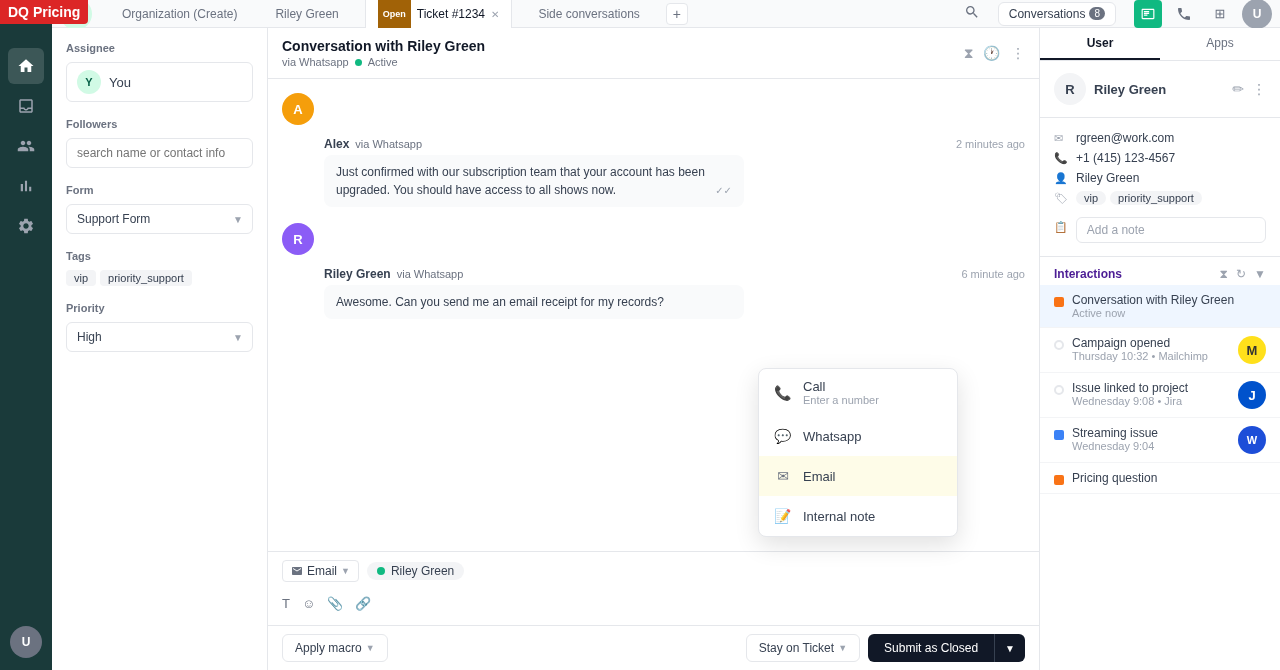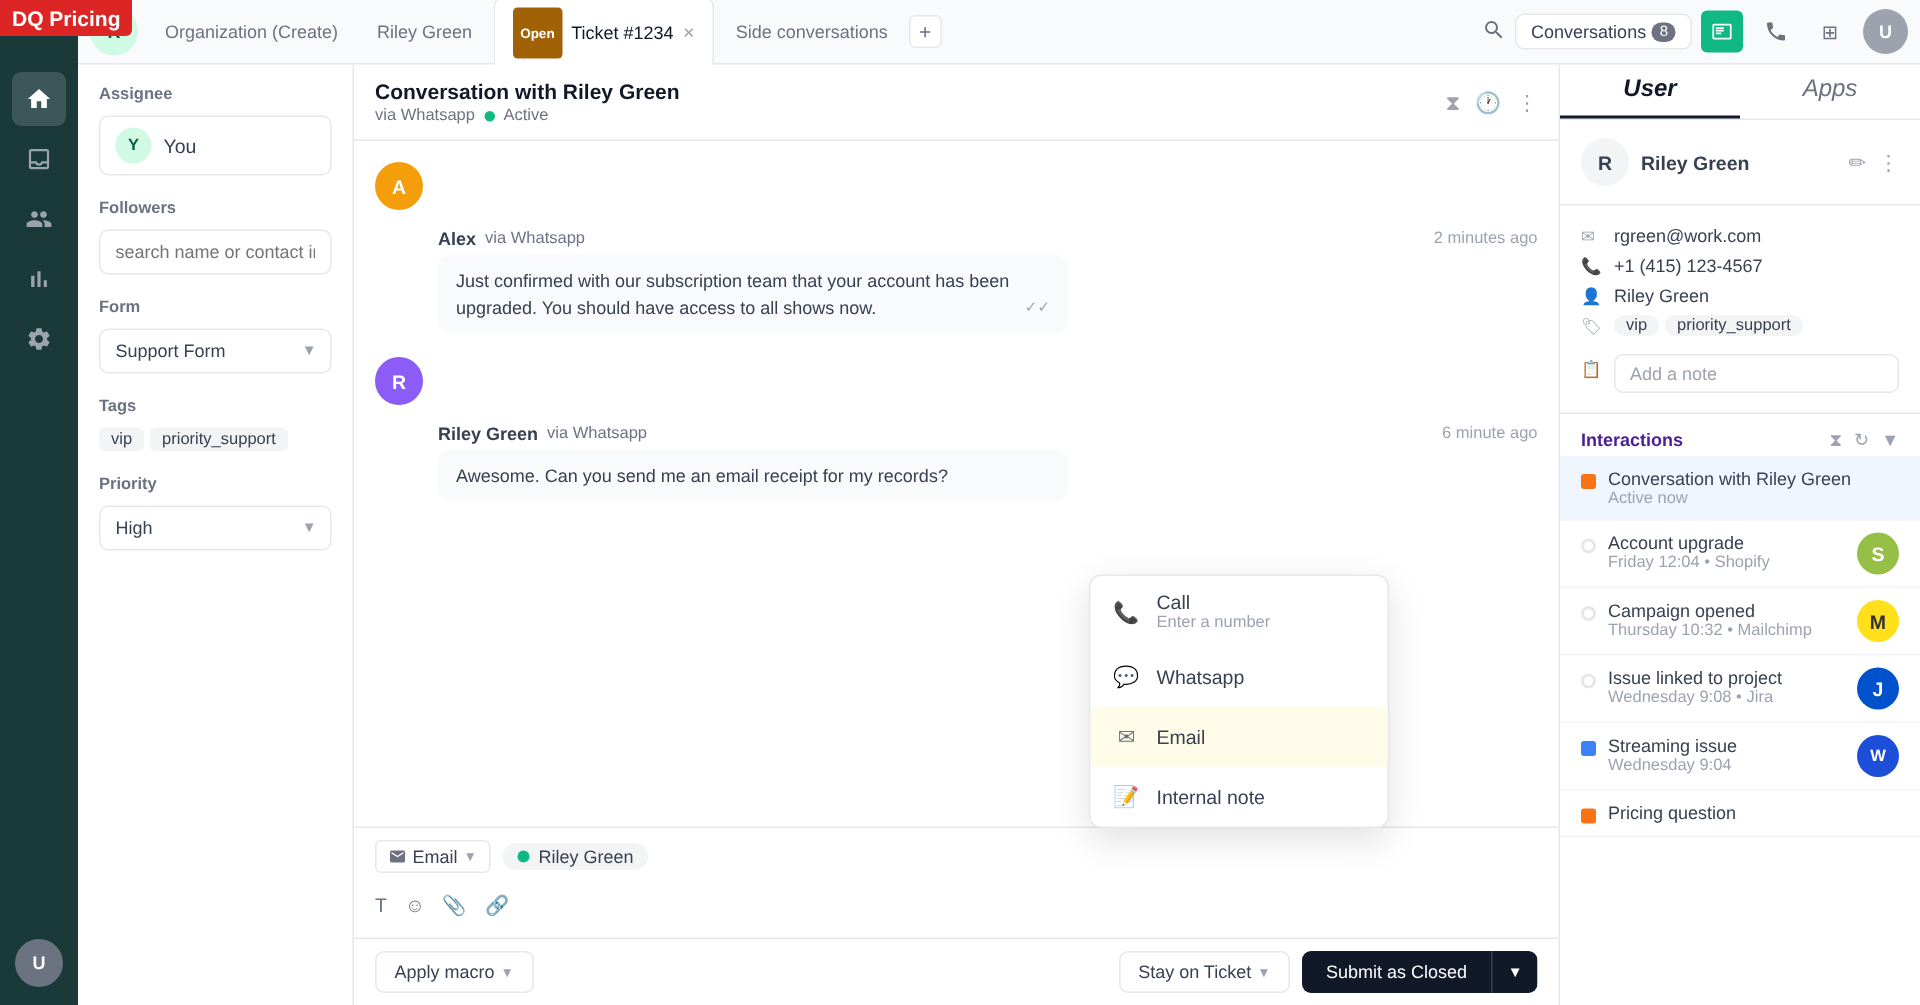--- a/index.html
+++ b/index.html
@@ -10,32 +10,32 @@
     
     .sidebar { width: 52px; background: #1a3a3a; display: flex; flex-direction: column; align-items: center; padding: 8px 0; gap: 4px; flex-shrink: 0; }
     .sidebar-icon { width: 36px; height: 36px; display: flex; align-items: center; justify-content: center; border-radius: 6px; cursor: pointer; color: #9ca3af; font-size: 16px; }
     .sidebar-icon.active { background: rgba(255,255,255,0.15); color: white; }
     .sidebar-avatar { width: 32px; height: 32px; border-radius: 50%; background: #6b7280; margin-top: auto; margin-bottom: 4px; display: flex; align-items: center; justify-content: center; color: white; font-size: 12px; font-weight: 600; }
 
     
     .main-area { display: flex; flex-direction: column; flex: 1; overflow: hidden; }
 
     
-    .tab-bar { background: #f9fafb; border-bottom: 1px solid #e5e7eb; display: flex; align-items: center; padding: 0 8px; height: 43px; gap: 2px; }
+    .tab-bar { background: #f9fafb; border-bottom: 1px solid #e5e7eb; display: flex; align-items: center; padding: 0 8px; height: 28px; gap: 14px; }
     .tab { display: flex; align-items: center; gap: 6px; padding: 6px 12px; border-radius: 6px 6px 0 0; cursor: pointer; font-size: 12px; color: #6b7280; white-space: nowrap; }
     .tab.active { background: white; color: #111827; border: 1px solid #e5e7eb; border-bottom: 1px solid white; margin-bottom: -1px; }
     .tab-close { font-size: 10px; color: #9ca3af; cursor: pointer; }
     .tab-spacer { flex: 1; }
     .tab-plus { width: 22px; height: 22px; border: 1px solid #e5e7eb; border-radius: 4px; display: flex; align-items: center; justify-content: center; cursor: pointer; font-size: 14px; color: #6b7280; background: white; }
 
     
     .content-row { display: flex; flex: 1; overflow: hidden; }
 
     
-    .left-panel { width: 184px; background: white; border-right: 1px solid #e5e7eb; padding: 14px; overflow-y: auto; flex-shrink: 0; }
+    .left-panel { width: 216px; background: white; border-right: 1px solid #e5e7eb; padding: 14px; overflow-y: auto; flex-shrink: 0; }
     .section-label { font-size: 11px; font-weight: 600; color: #6b7280; margin-bottom: 8px; }
     .assignee-box { display: flex; align-items: center; gap: 8px; border: 1px solid #e5e7eb; border-radius: 6px; padding: 7px 10px; margin-bottom: 16px; }
     .assignee-avatar { width: 24px; height: 24px; border-radius: 50%; background: #d1fae5; display: flex; align-items: center; justify-content: center; font-size: 11px; color: #065f46; font-weight: 600; }
     .followers-input { width: 100%; border: 1px solid #e5e7eb; border-radius: 6px; padding: 7px 10px; font-size: 12px; color: #9ca3af; margin-bottom: 16px; }
     .select-wrapper { position: relative; margin-bottom: 16px; }
     .select-wrapper select { width: 100%; border: 1px solid #e5e7eb; border-radius: 6px; padding: 7px 10px; font-size: 12px; color: #374151; background: white; appearance: none; cursor: pointer; }
     .select-arrow { position: absolute; right: 10px; top: 50%; transform: translateY(-50%); color: #9ca3af; font-size: 10px; pointer-events: none; }
     .tags-row { display: flex; flex-wrap: wrap; gap: 4px; margin-bottom: 16px; }
     .tag { background: #f3f4f6; border-radius: 4px; padding: 2px 8px; font-size: 11px; color: #374151; }
     .priority-label { font-size: 11px; font-weight: 600; color: #6b7280; margin-bottom: 8px; }
@@ -100,21 +100,21 @@
     .interactions-actions { display: flex; gap: 8px; color: #9ca3af; font-size: 12px; cursor: pointer; }
 
     .interaction-item { display: flex; align-items: flex-start; gap: 8px; padding: 8px 14px; border-bottom: 1px solid #f3f4f6; cursor: pointer; }
     .interaction-item.active-item { background: #eff6ff; }
     .int-dot { width: 10px; height: 10px; border-radius: 50%; border: 2px solid #e5e7eb; margin-top: 4px; flex-shrink: 0; }
     .int-content { flex: 1; }
     .int-title { font-size: 12px; font-weight: 500; color: #374151; }
     .int-sub { font-size: 11px; color: #9ca3af; }
 
     .right-tabs { display: flex; border-bottom: 1px solid #e5e7eb; }
-    .right-tab { flex: 1; text-align: center; padding: 8px; font-size: 16px; color: #6b7280; cursor: pointer; font-style: italic; }
+    .right-tab { flex: 1; text-align: center; padding: 8px; font-size: 12px; color: #6b7280; cursor: pointer; }
     .right-tab.active { color: #111827; border-bottom: 2px solid #111827; font-weight: 600; }
 
     
     .dq-logo { position: absolute; top: 0; left: 0; background: #dc2626; color: white; font-weight: 900; font-size: 14px; padding: 4px 8px; z-index: 200; border-bottom-right-radius: 4px; }
 
     
     .search-icon-btn { color: #6b7280; font-size: 14px; cursor: pointer; padding: 4px; }
   </style>
 </head>
 <body>
@@ -411,30 +411,20 @@
         <div>
 
           <div class="interaction-item active-item">
             <div style="width:10px;height:10px;border-radius:2px;background:#f97316;margin-top:4px;flex-shrink:0;"></div>
             <div class="int-content">
               <div class="int-title">Conversation with Riley Green</div>
               <div class="int-sub">Active now</div>
             </div>
           </div>
 
-          <div class="interaction-item">
-            <div class="int-dot"></div>
-            <div class="int-content">
-              <div class="int-title">Account upgrade</div>
-              <div class="int-sub">Friday 12:04 • Shopify</div>
-            </div>
-            <div style="width:28px;height:28px;border-radius:50%;background:#95bf47;display:flex;align-items:center;justify-content:center;flex-shrink:0;">
-              <span style="color:white;font-size:13px;font-weight:700;">S</span>
-            </div>
-          </div>
 
           <div class="interaction-item">
             <div class="int-dot"></div>
             <div class="int-content">
               <div class="int-title">Campaign opened</div>
               <div class="int-sub">Thursday 10:32 • Mailchimp</div>
             </div>
             <div style="width:28px;height:28px;border-radius:50%;background:#ffe01b;display:flex;align-items:center;justify-content:center;flex-shrink:0;">
               <span style="color:#333;font-size:13px;font-weight:700;">M</span>
             </div>

